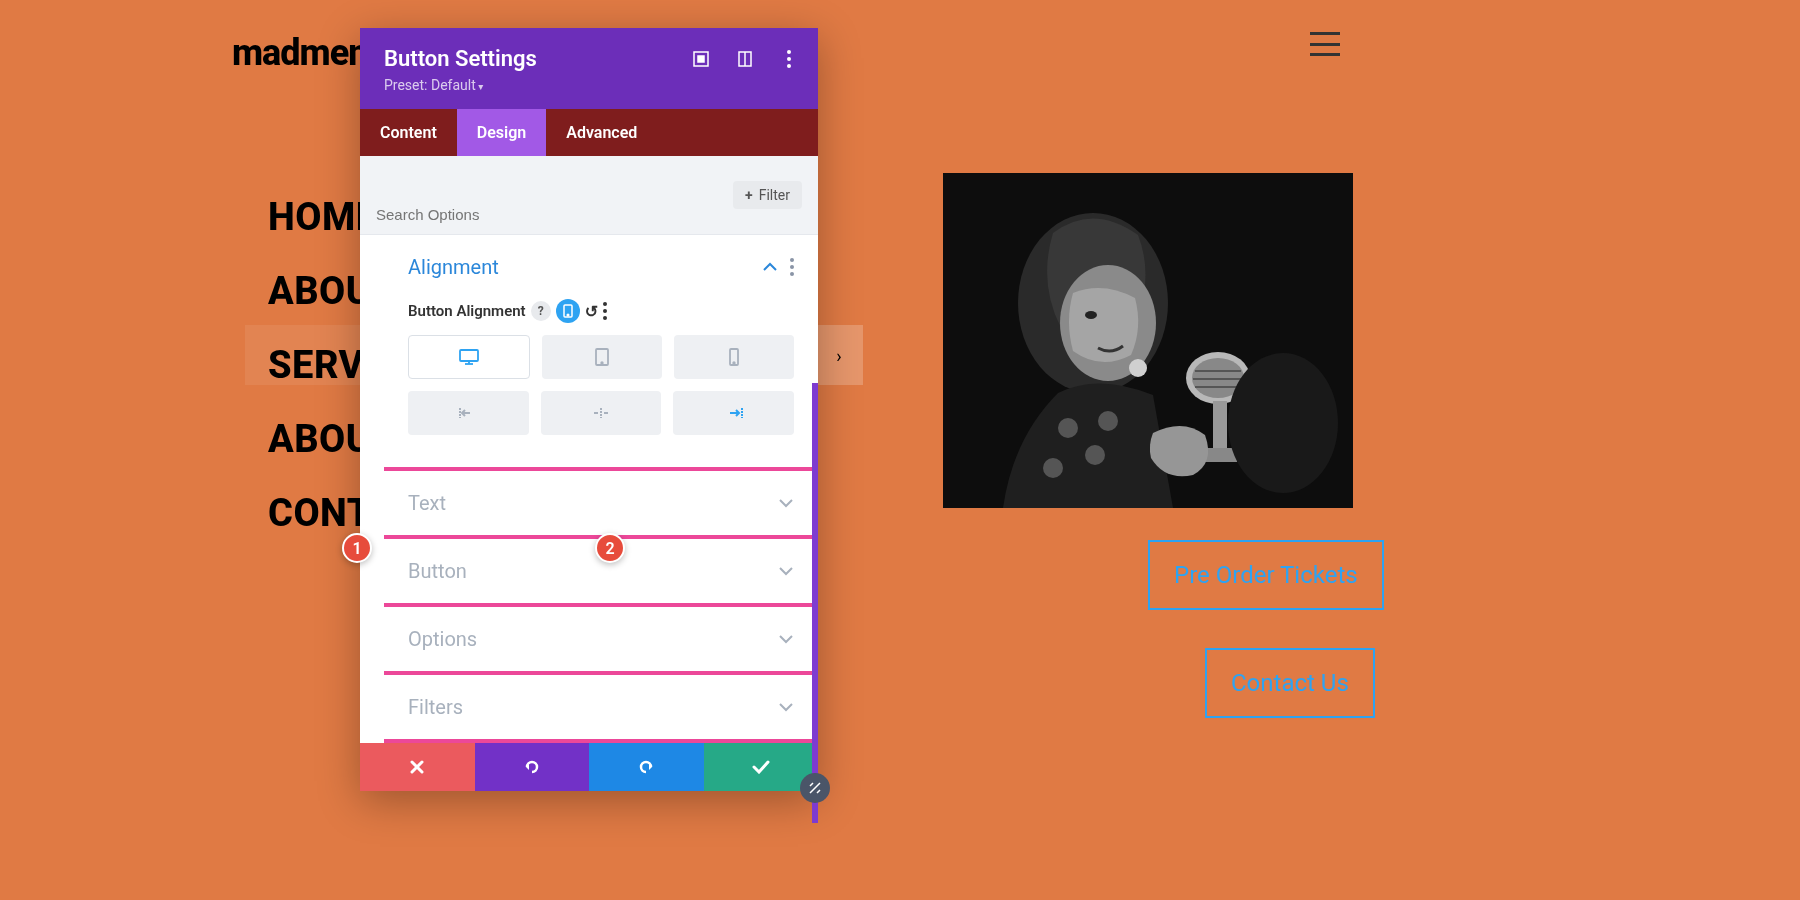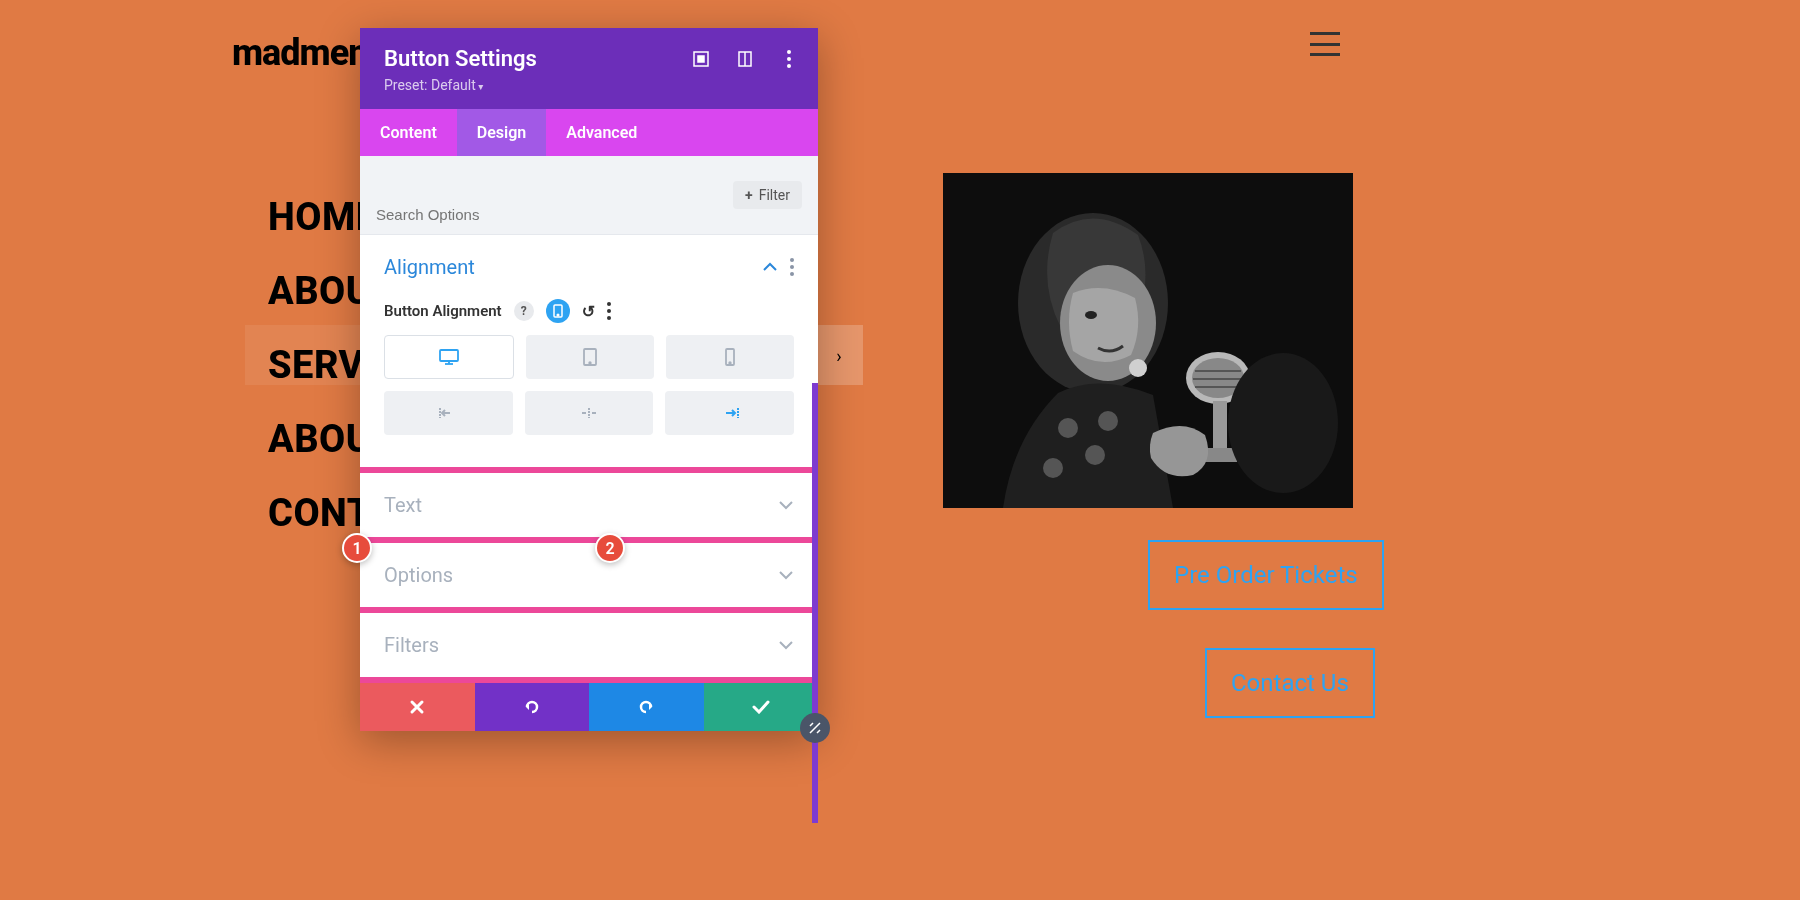--- a/index.html
+++ b/index.html
@@ -129,21 +129,21 @@
   align-items: center;
 }
 .hdr-icon {
   width: 18px;
   height: 18px;
   display: flex;
   align-items: center;
   justify-content: center;
 }
 .tabs {
-  background: #d946ef;
+  background: #7f1d1d;
   display: flex;
 }
 .tab {
   padding: 14px 20px;
   font-size: 16px;
   font-weight: 600;
   color: #fff;
   cursor: pointer;
 }
 .tab.active { background: #a259e6; }
@@ -169,21 +169,22 @@
   border-radius: 4px;
   padding: 6px 12px;
   font-size: 14px;
   color: #555;
   display: flex;
   align-items: center;
   gap: 6px;
   cursor: pointer;
 }
 .acc-section {
-  border-bottom: 6px solid #ec4899;
+  border-bottom: 4px solid #ec4899;
+  margin-left: 24px;
 }
 .acc-hdr {
   padding: 20px 24px;
   display: flex;
   align-items: center;
   justify-content: space-between;
   cursor: pointer;
 }
 .acc-title {
   font-size: 20px;
@@ -208,21 +209,21 @@
   height: 4px;
   border-radius: 50%;
   background: #8a94a6;
 }
 .acc-body {
   padding: 0 24px 20px;
 }
 .field-label-row {
   display: flex;
   align-items: center;
-  gap: 12px;
+  gap: 5px;
   margin-bottom: 12px;
   font-size: 15px;
   font-weight: 600;
   color: #333;
 }
 .help-circle {
   width: 20px;
   height: 20px;
   border-radius: 50%;
   background: #e8eaed;
@@ -505,20 +506,30 @@
         <div class="acc-title">Text</div>
         <div class="acc-chevron">
             <svg width="16" height="10" viewBox="0 0 16 10">
               <path d="M2 2 L8 8 L14 2" stroke="#a8b1bd" stroke-width="2" fill="none"></path>
             </svg>
           </div>
       </div>
     </div>
     <div class="acc-section">
       <div class="acc-hdr">
+        <div class="acc-title">Button</div>
+        <div class="acc-chevron">
+            <svg width="16" height="10" viewBox="0 0 16 10">
+              <path d="M2 2 L8 8 L14 2" stroke="#a8b1bd" stroke-width="2" fill="none"></path>
+            </svg>
+          </div>
+      </div>
+    </div>
+    <div class="acc-section">
+      <div class="acc-hdr">
         <div class="acc-title">Options</div>
         <div class="acc-chevron">
             <svg width="16" height="10" viewBox="0 0 16 10">
               <path d="M2 2 L8 8 L14 2" stroke="#a8b1bd" stroke-width="2" fill="none"></path>
             </svg>
           </div>
       </div>
     </div>
     <div class="acc-section">
       <div class="acc-hdr">

